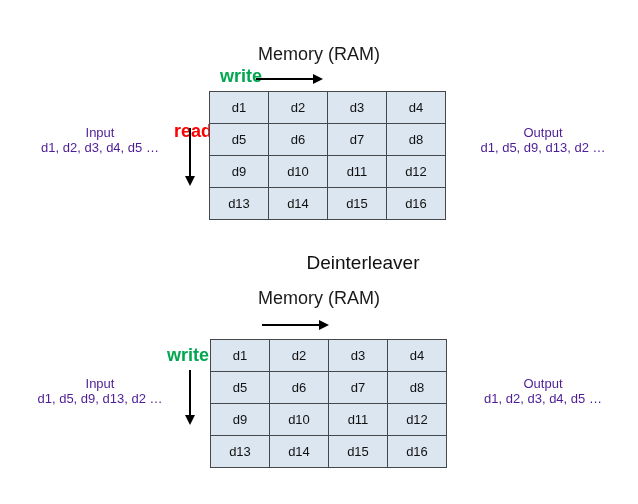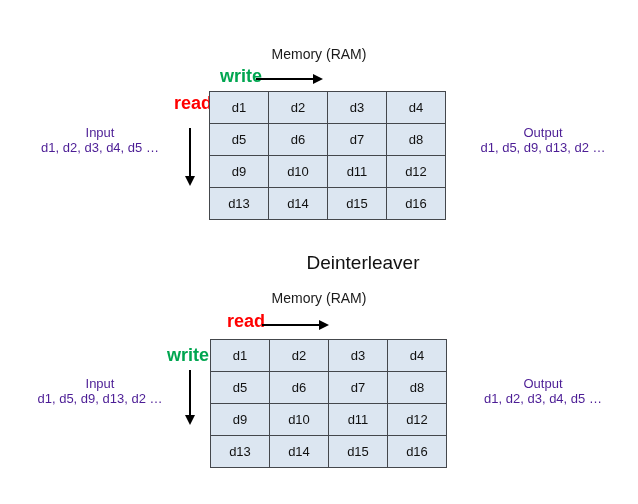--- a/index.html
+++ b/index.html
@@ -33,21 +33,21 @@
     line-height: 21px;
     color: #111111;
     white-space: nowrap;
   }
 
   .memory-label {
     position: absolute;
     left: 0;
     width: 638px;
     text-align: center;
-    font-size: 14px;
+    font-size: 18px;
     line-height: 15px;
     color: #1a1a1a;
     white-space: nowrap;
   }
 
   
   .mem-grid {
     position: absolute;
     border-collapse: collapse;
     table-layout: fixed;
@@ -113,21 +113,21 @@
   }
 
   .op-label {
     position: absolute;
     font-size: 18px;
     font-weight: bold;
     line-height: 15px;
     white-space: nowrap;
   }
   .op-write { color: #00a650; }
-  .op-read  { color: #ff0000; }
+  .op-read  { color: #ff0000; margin-top: 28px; }
 
   .io-block {
     position: absolute;
     text-align: center;
     font-size: 13px;
     line-height: 15px;
     color: #4c1d95;
     white-space: nowrap;
   }
   .io-block .io-title { display: block; }

